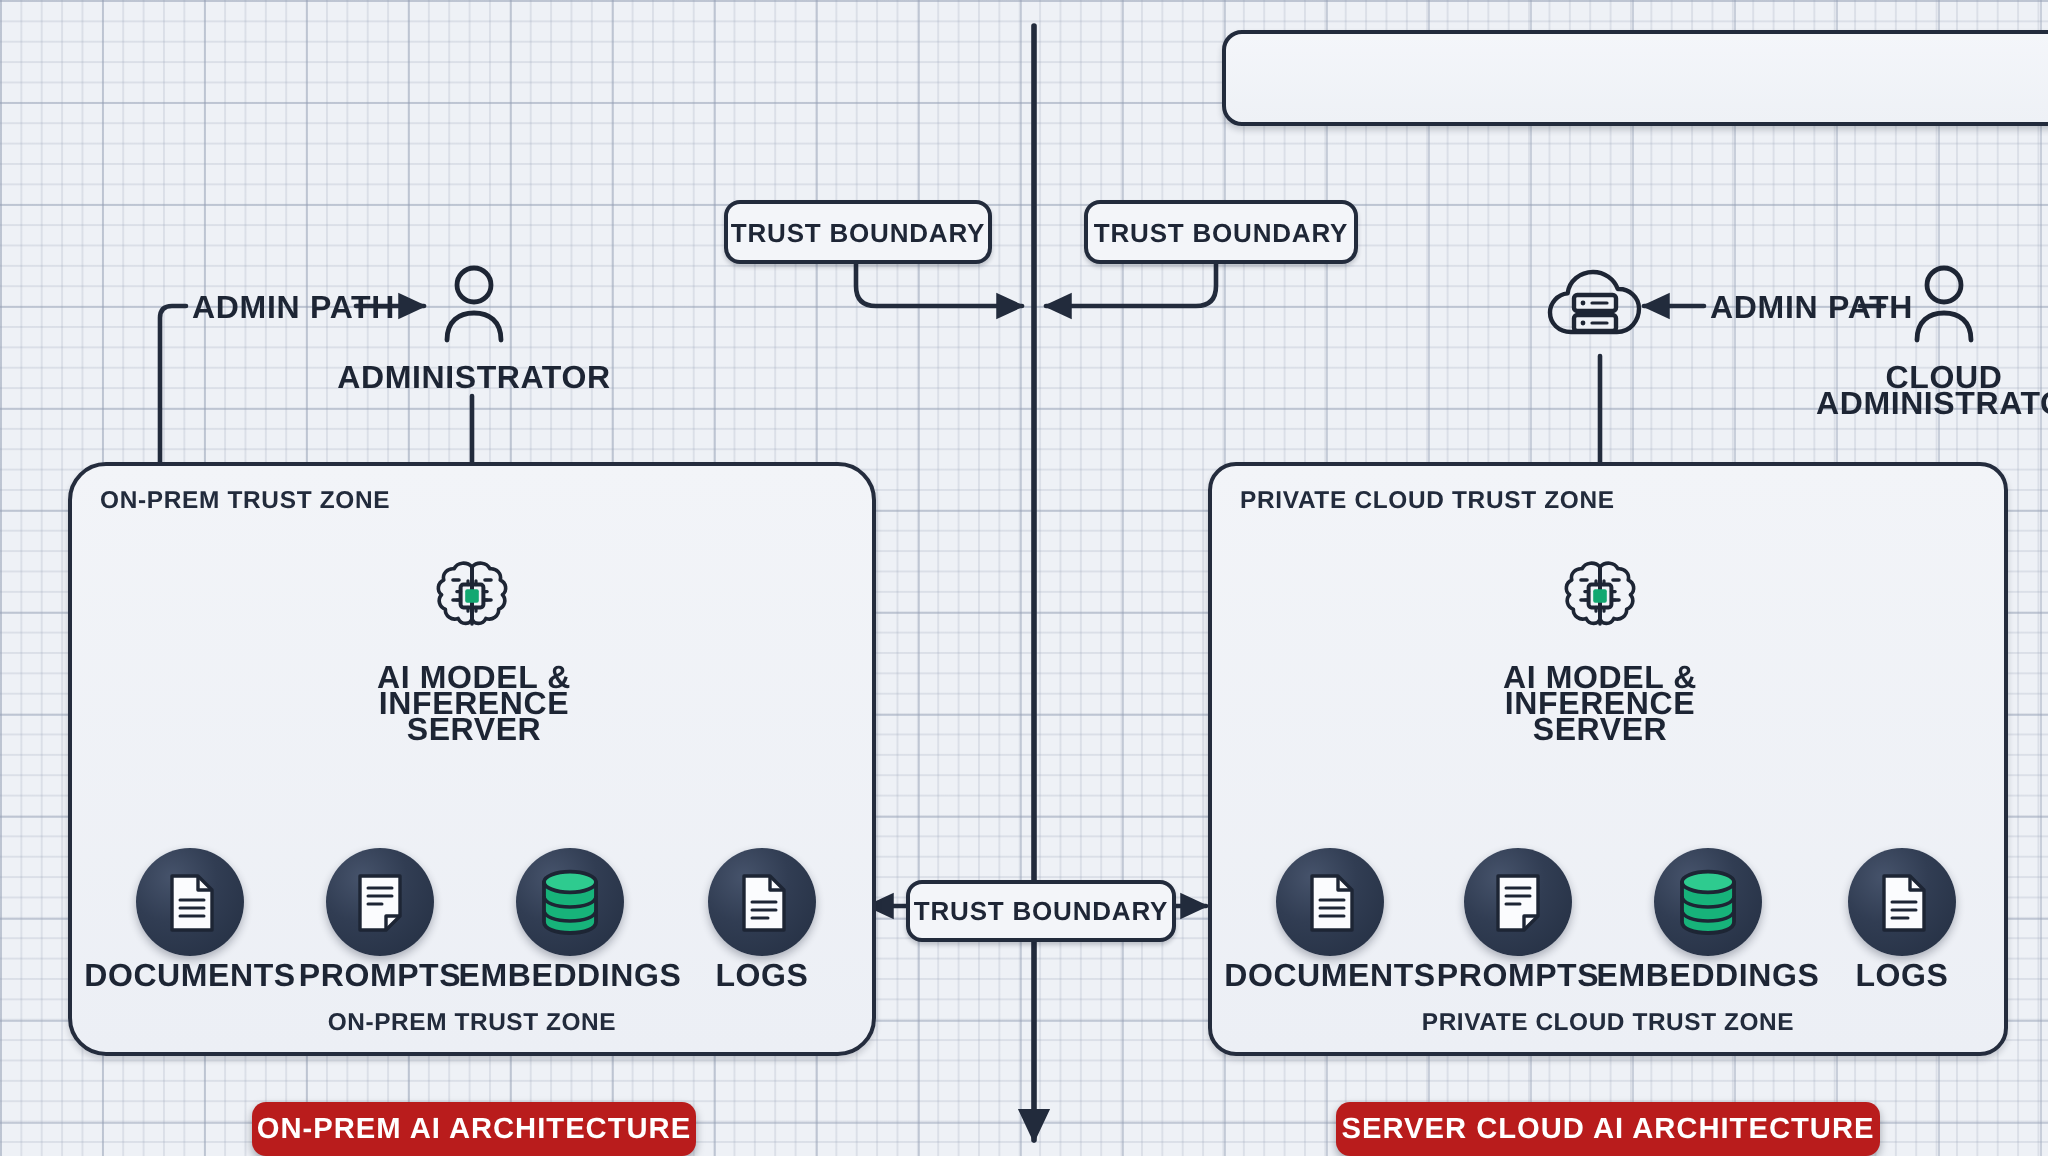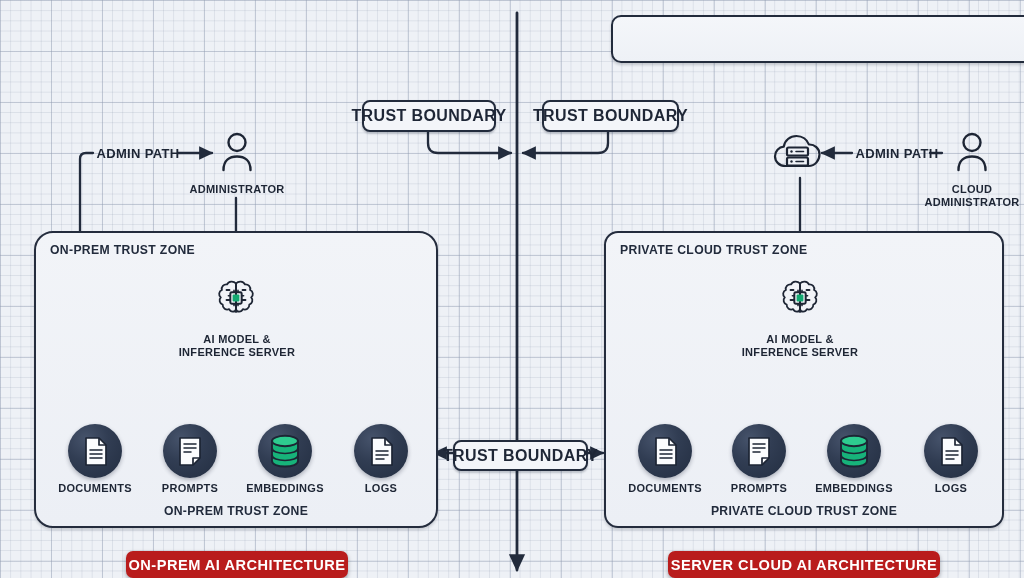--- a/index.html
+++ b/index.html
@@ -37,41 +37,41 @@
     position:absolute;left:0;right:0;bottom:8px;text-align:center;
     font-size:12.2px;font-weight:bold;color:#222b3c;letter-spacing:.3px;
   }
 
   .tbchip{
     position:absolute;
     background:#f3f5f9;
     border:2.3px solid #222b3c;
     border-radius:8px;
     display:flex;align-items:center;justify-content:center;
-    font-size:16px;font-weight:bold;color:#1e2636;letter-spacing:.4px;
+    font-size:13px;font-weight:bold;color:#1e2636;letter-spacing:.4px;
     box-shadow:0 1.5px 2px rgba(20,28,45,.22);
     white-space:nowrap;
   }
 
   .emptybar{
     position:absolute;
     background:linear-gradient(180deg,#f4f6fa 0%,#eef1f6 100%);
     border:2.4px solid #222b3c;
     border-radius:10px;
     box-shadow:0 2px 3px rgba(20,28,45,.2);
   }
 
   .nodelabel{
     position:absolute;text-align:center;
-    font-size:11px;font-weight:bold;color:#1d2534;
+    font-size:16px;font-weight:bold;color:#1d2534;
     letter-spacing:.3px;line-height:13.2px;white-space:pre-line;
   }
   .inlinelabel{
     position:absolute;text-align:center;
-    font-size:13px;font-weight:bold;color:#1d2534;letter-spacing:.35px;
+    font-size:16px;font-weight:bold;color:#1d2534;letter-spacing:.35px;
     white-space:nowrap;
   }
 
   .storeicon{position:absolute;width:54px;height:54px;}
   .storeicon .disc{
     position:absolute;inset:0;border-radius:50%;
     background:radial-gradient(circle at 33% 27%, #46536b 0%, #313d53 42%, #232e41 100%);
     box-shadow:0 2px 4px rgba(20,28,45,.3);
   }
   .storeicon.green .disc{

